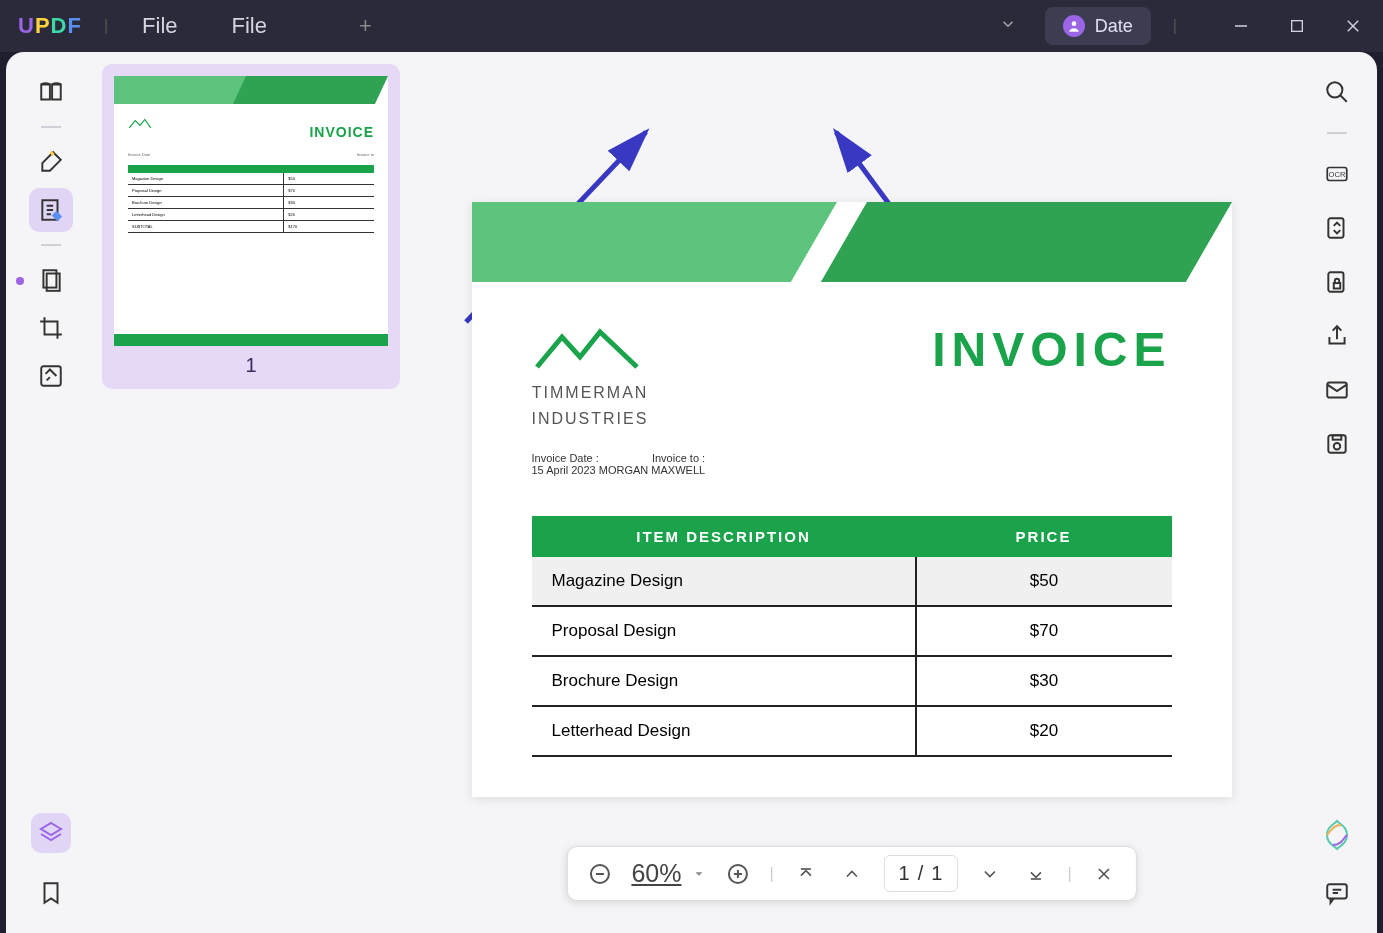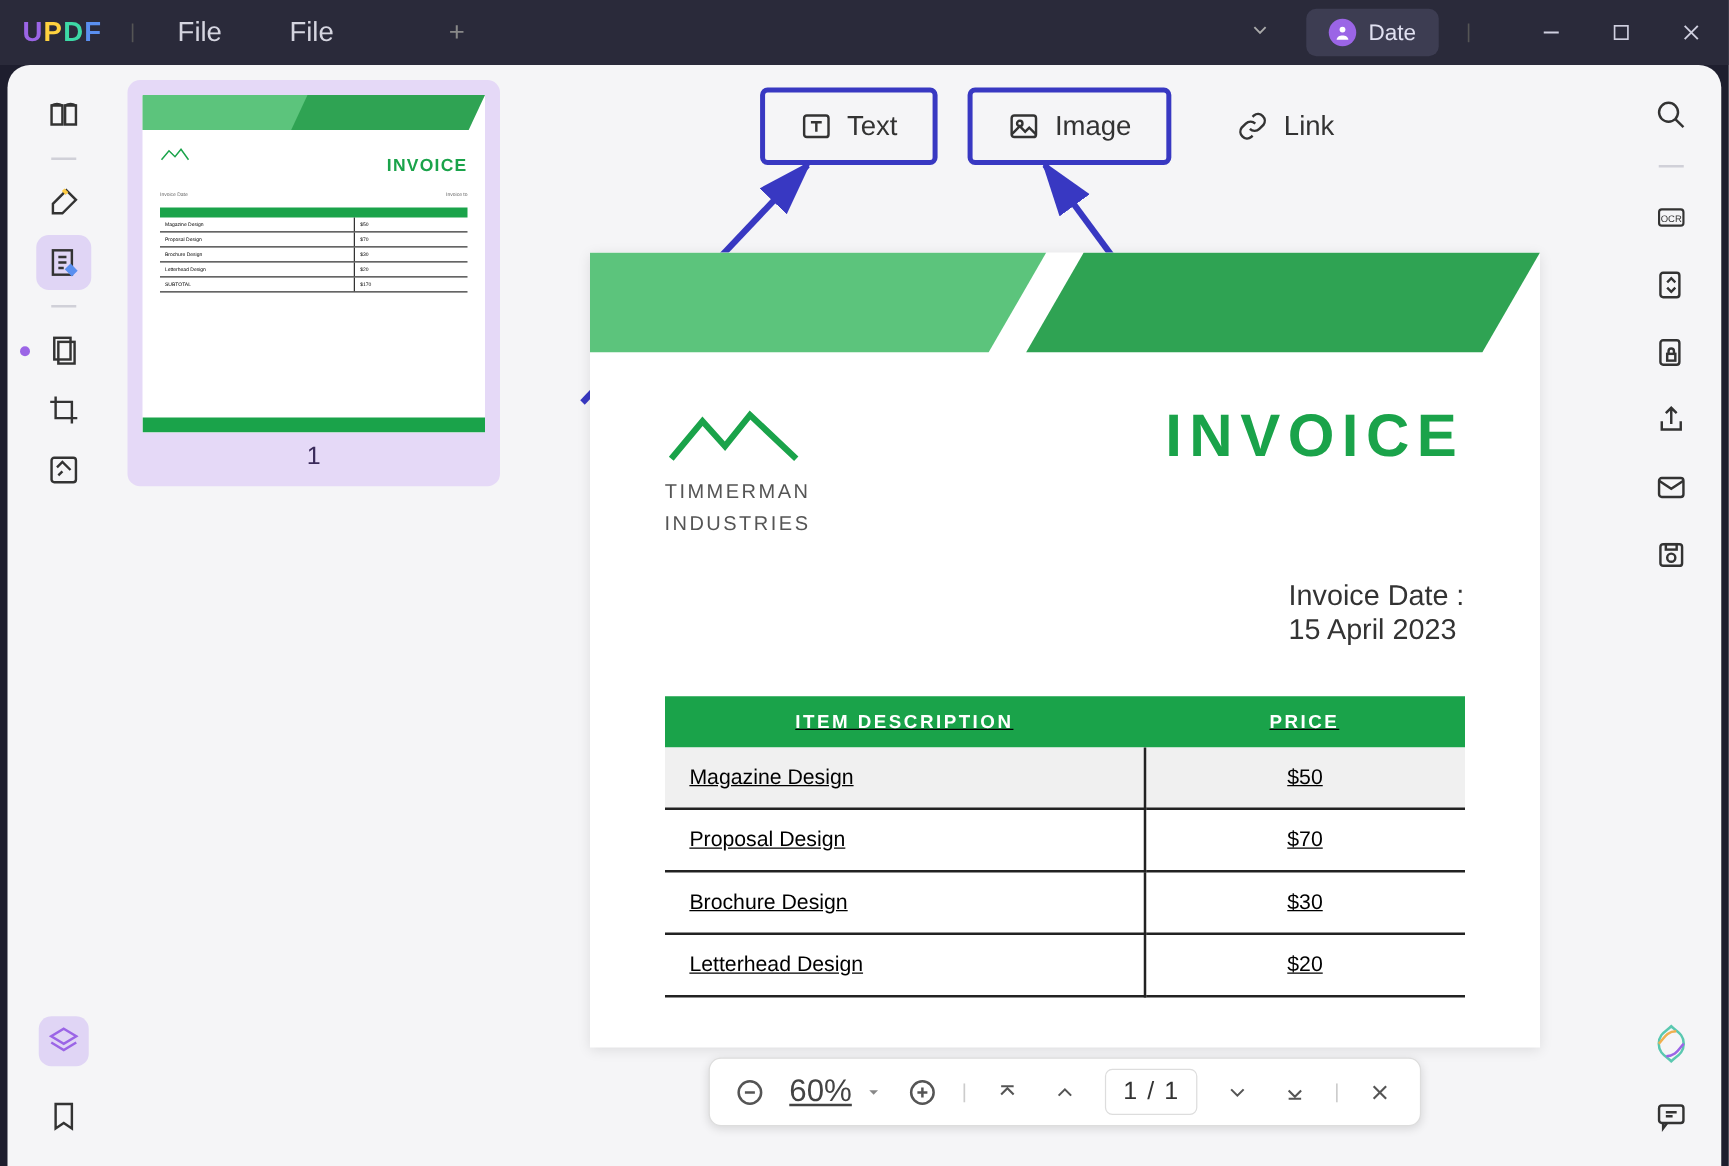--- a/index.html
+++ b/index.html
@@ -53,23 +53,23 @@
 
 
 .doc-page { position: absolute; top: 150px; left: 50%; transform: translateX(-50%); width: 760px; background: #fff; box-shadow: 0 2px 10px rgba(0,0,0,0.1); }
 .doc-header-green { height: 80px; position: relative; overflow: hidden; }
 .doc-header-green .bar1 { position: absolute; left: 0; top: 0; width: 48%; height: 100%; background: #5cc47c; transform: skewX(-30deg); transform-origin: top right; }
 .doc-header-green .bar2 { position: absolute; right: 0; top: 0; width: 48%; height: 100%; background: #2fa353; transform: skewX(-30deg); transform-origin: top left; }
 .doc-body { padding: 40px 60px; }
 .doc-brand { display: flex; justify-content: space-between; align-items: flex-start; }
 .doc-logo-text { font-size: 16px; letter-spacing: 2px; color: #555; margin-top: 8px; text-align: right; }
 .doc-invoice-title { font-size: 48px; font-weight: 700; letter-spacing: 6px; color: #1aa34a; }
-.doc-meta { display: flex; justify-content: flex-end; margin-top: 34px; font-size: 23px; color: #333; }
+.doc-meta { display: flex; justify-content: flex-start; margin-top: 24px; font-size: 11px; color: #333; }
 .doc-meta-right { text-align: right; }
-.doc-table { margin-top: 40px; width: 100%; border-collapse: collapse; text-decoration: underline; }
+.doc-table { margin-top: 40px; width: 100%; border-collapse: collapse; }
 .doc-table th { background: #1aa34a; color: #fff; padding: 12px 20px; font-size: 15px; letter-spacing: 2px; }
 .doc-table th.desc { width: 60%; }
 .doc-table td { padding: 14px 20px; font-size: 17px; border-bottom: 2px solid #222; }
 .doc-table td.price { text-align: center; }
 .doc-table tr td:first-child { border-right: 2px solid #222; }
 .doc-table tr:first-of-type td { background: #f0f0f0; }
 
 
 .zoom-bar { position: absolute; bottom: 32px; left: 50%; transform: translateX(-50%); background: #fff; border: 1px solid #ddd; border-radius: 10px; box-shadow: 0 2px 8px rgba(0,0,0,0.12); display: flex; align-items: center; padding: 8px 18px; gap: 18px; }
 .zoom-btn { cursor: pointer; display: flex; align-items: center; justify-content: center; width: 28px; height: 28px; }
@@ -238,43 +238,20 @@
           </div>
         </div>
         <div class="mini-footer"></div>
       </div>
       <div class="thumb-num">1</div>
     </div>
   </div>
 
   <div class="canvas-area">
 
-    <div class="edit-toolbar">
-      <div class="edit-btn highlighted">
-        <svg viewBox="0 0 24 24" fill="none" stroke="#333" stroke-width="1.8">
-            <rect x="3" y="4" width="18" height="16" rx="2"></rect>
-            <path d="M8 9h8M12 9v7"></path>
-          </svg>
-        <span>Text</span>
-      </div>
-      <div class="edit-btn highlighted">
-        <svg viewBox="0 0 24 24" fill="none" stroke="#333" stroke-width="1.8">
-            <rect x="3" y="4" width="18" height="16" rx="2"></rect>
-            <circle cx="9" cy="10" r="2"></circle>
-            <path d="M3 18l6-6 4 4 3-3 5 5"></path>
-          </svg>
-        <span>Image</span>
-      </div>
-      <div class="edit-btn">
-        <svg viewBox="0 0 24 24" fill="none" stroke="#333" stroke-width="1.8">
-            <path d="M10 14a5 5 0 007 0l3-3a5 5 0 00-7-7l-1 1M14 10a5 5 0 00-7 0l-3 3a5 5 0 007 7l1-1"></path>
-          </svg>
-        <span>Link</span>
-      </div>
-    </div>
 
     <svg class="arrow" style="left:40px; top:50px;" width="220" height="230">
       <defs>
           <marker id="ah1" markerWidth="10" markerHeight="10" refX="8" refY="3" orient="auto">
             <path d="M0,0 L0,6 L9,3 z" fill="#3838c2"></path>
           </marker>
         </defs>
       <line x1="20" y1="220" x2="200" y2="30" stroke="#3838c2" stroke-width="5" marker-end="url(#ah1)"></line>
     </svg>
     <svg class="arrow" style="left:400px; top:50px;" width="200" height="230">
@@ -299,20 +276,24 @@
             </svg>
             <div class="doc-logo-text">TIMMERMAN</div>
             <div class="doc-logo-text">INDUSTRIES</div>
           </div>
           <div class="doc-invoice-title">INVOICE</div>
         </div>
         <div class="doc-meta">
           <div>
             <div>Invoice Date :</div>
             <div>15 April 2023</div>
+          </div>
+          <div class="doc-meta-right">
+            <div>Invoice to :</div>
+            <div>MORGAN MAXWELL</div>
           </div>
         </div>
         <table class="doc-table">
           <thead>
             <tr>
               <th class="desc">ITEM DESCRIPTION</th>
               <th>PRICE</th>
             </tr>
           </thead>
           <tbody>

